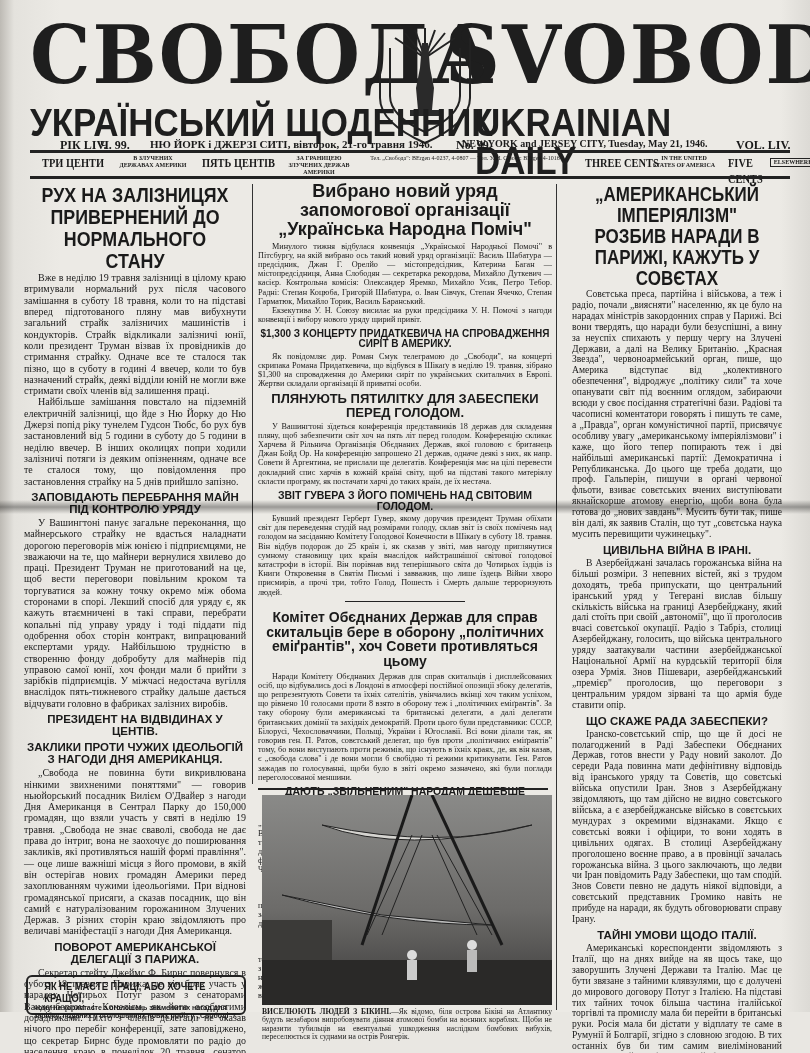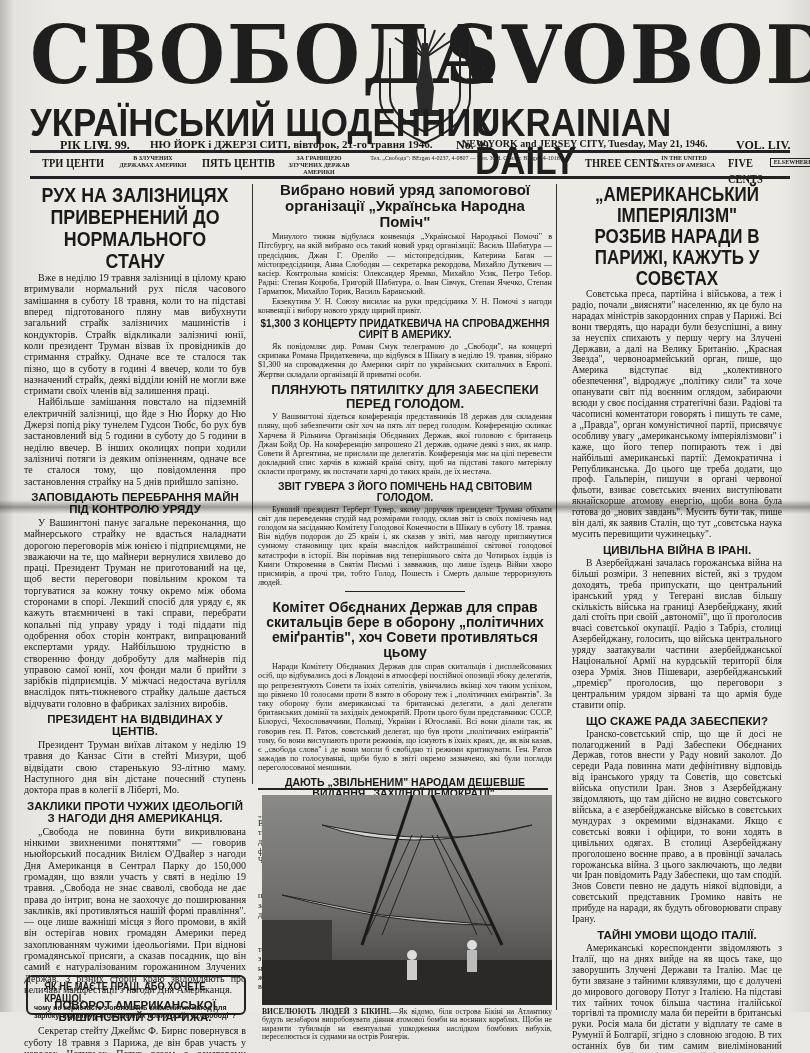--- a/index.html
+++ b/index.html
@@ -66,36 +66,35 @@
  </div>
  <div class="rule" style="top:176px;height:3px"></div>
 
  <div class="col" style="left:24px;top:184px;width:222px;font-size:10px;line-height:11.3px">
   <div class="hd hd-xl">РУХ НА ЗАЛІЗНИЦЯХ ПРИВЕРНЕНИЙ ДО НОРМАЛЬНОГО СТАНУ</div>
   <p>Вже в неділю 19 травня залізниці в цілому краю втримували нормальний рух після часового замішання в суботу 18 травня, коли то на підставі вперед підготованого пляну мав вибухнути загальний страйк залізничих машиністів і кондукторів. Страйк відкликали залізничі юнії, коли президент Труман візвав їх провідників до стримання страйку. Одначе все те сталося так пізно, що в суботу в годині 4 ввечер, коли то був назначений страйк, деякі відділи юній не могли вже стримати своїх членів від залишення праці.</p>
   <p>Найбільше замішання повстало на підземній електричній залізниці, що йде з Ню Йорку до Ню Джерзі попід ріку тунелем Гудсон Тюбс, бо рух був застановлений від 5 години в суботу до 5 години в неділю ввечер. В інших околицях попри ходили залізничі потяги із деяким опізненням, одначе все те сталося тому, що повідомлення про застановлення страйку на 5 днів прийшло запізно.</p>
   <div class="hd hd-m">ЗАПОВІДАЮТЬ ПЕРЕБРАННЯ МАЙН ПІД КОНТРОЛЮ УРЯДУ</div>
   <p>У Вашингтоні панує загальне переконання, що майнерського страйку не вдасться наладнати дорогою переговорів між юнією і підприємцями, не зважаючи на те, що майнери вернулися хвилево до праці. Президент Труман не приготований на це, щоб вести переговори повільним кроком та торгуватися за кожну точку окремо між обома сторонами в спорі. Лекший спосіб для уряду є, як кажуть втаємничені в такі справи, перебрати копальні під управу уряду і тоді піддати під одобрення обох сторін контракт, випрацюваний експертами уряду. Найбільшою трудністю в створенню фонду добробуту для майнерів під управою самої юнії, хоч фонди мали б прийти з зарібків підприємців. У міжчасі недостача вугілля внаслідок пять-тижневого страйку дальше дається відчувати головно в фабриках залізних виробів.</p>
   <div class="hd hd-m">ПРЕЗИДЕНТ НА ВІДВІДИНАХ У ЦЕНТІВ.</div>
-  <p>Президент Труман виїхав літаком у неділю 19 травня до Канзас Сіти в стейті Мизури, щоб відвідати свою старенькую 93-літню маму. Наступного дня він дістане почесний ступень доктора прав в колегії в Ліберті, Мо.</p>
   <div class="hd hd-m">ЗАКЛИКИ ПРОТИ ЧУЖИХ ІДЕОЛЬОГІЙ З НАГОДИ ДНЯ АМЕРИКАНЦЯ.</div>
   <p>„Свобода не повинна бути викривлювана нінкими звихненими поняттями" — говорив ньюйорський посадник Вилієм О'Двайер з нагоди Дня Американця в Сентрал Парку до 150,000 громадян, що взяли участь у святі в неділю 19 травня. „Свобода не знає сваволі, свобода не дає права до інтриг, вона не заохочує до поширювання закликів, які противляться нашій формі правління". — оце лише важніші місця з його промови, в якій він остерігав нових громадян Америки перед захоплюванням чужими ідеольогіями. При віднові громадянської присяги, а сказав посадник, що він самий є натуралізованим горожанином Злучених Держав. З різних сторін краю звідомляють про величаві маніфестації з нагоди Дня Американця.</p>
-  <div class="hd hd-m">ПОВОРОТ АМЕРИКАНСЬКОЇ ВИШИНСЬКИЙ З ПАРИЖА.</div>
+  <div class="hd hd-m">ПОВОРОТ АМЕРИКАНСЬКОЇ ДЕЛЕГАЦІЇ З ПАРИЖА.</div>
   <p>Секретар стейту Джеймс Ф. Бирнс повернувся в суботу 18 травня з Парижа, де він брав участь у нарадах Чотирьох Потуг разом з сенаторами Ванденбергом і Конелієм, як його особистими дорадниками. Ніхто з членів делегації не сказав нічого про перебіг конференції, зате заповіджено, що секретар Бирнс буде промовляти по радіо до населення краю в понеділок 20 травня, сенатор Ванденберг виголосить промову в сенаті у вівторок, а Конелі в середу. Секретар стейту Бирнс відбув двогодинну конференцію з президентом Труманом у суботу, складаючи звіт із нарад.</p>
 
  </div>
  <div class="ad">
   <div style="font-weight:bold;font-size:11px;margin-top:3px;transform:scaleX(.85)">ЯК НЕ МАЄТЕ ПРАЦІ, АБО ХОЧЕТЕ КРАЩОЇ,</div>
   <div style="font-weight:bold;font-size:7px;line-height:8px;padding:0 6px">чому не користаєте з оголошень знаменитих нагод для зарібку, поданих у оголошеннях нових робіт у „Свободі"?</div>
  </div>
 
  <div class="vrule" style="left:252px;top:184px;height:600px"></div>
 
  <div class="col" style="left:258px;top:182px;width:294px;font-size:8.2px;line-height:9.2px">
-  <div class="hd" style="font-size:15px;margin-bottom:3px">Вибрано новий уряд запомогової організації „Українська Народна Поміч"</div>
+  <div class="hd" style="font-size:18px;margin-bottom:3px">Вибрано новий уряд запомогової організації „Українська Народна Поміч"</div>
   <p>Минулого тижня відбулася конвенція „Української Народньої Помочі" в Пітсбургу, на якій вибрано ось такий новий уряд організації: Василь Шабатура — предсідник, Джан Г. Орелйо — містопредсідник, Катерина Баган — містопредсідниця, Анна Слободян — секретарка рекордова, Михайло Дуткевич — касієр. Контрольна комісія: Олександер Яремко, Михайло Усик, Петро Тебор. Радні: Степан Коцюба, Григорій Шабатура, о. Іван Сівчук, Степан Ячечко, Степан Гарматюк, Михайло Торик, Василь Баранський.</p>
   <p>Екзекутива У. Н. Союзу висилає на руки предсідника У. Н. Помочі з нагоди конвенції і вибору нового уряду щирий привіт.</p>
   <div class="hd hd-m" style="font-size:10px">$1,300 З КОНЦЕРТУ ПРИДАТКЕВИЧА НА СПРОВАДЖЕННЯ СИРІТ В АМЕРИКУ.</div>
   <p>Як повідомляє дир. Роман Смук телеграмою до „Свободи", на концерті скрипака Романа Придаткевича, що відбувся в Шікаґу в неділю 19. травня, зібрано $1,300 на спровадження до Америки сиріт по українських скитальчих в Европі. Жертви складали організації й приватні особи.</p>
   <div class="hd hd-m" style="font-size:13px">ПЛЯНУЮТЬ ПЯТИЛІТКУ ДЛЯ ЗАБЕСПЕКИ ПЕРЕД ГОЛОДОМ.</div>
   <p>У Вашингтоні зїдеться конференція представників 18 держав для складення пляну, щоб забезпечити світ хоч на пять літ перед голодом. Конференцію скликає Харчева й Рільнича Організація Обєднаних Держав, якої головою є британець Джан Бойд Ор. На конференцію запрошено 21 держав, одначе деякі з них, як напр. Совети й Аргентина, не прислали ще делегатів. Конференція має на цілі перевести докладний спис харчів в кожній країні світу, щоб на підставі такого матеріялу скласти програму, як постачати харчі до таких країн, де їх нестача.</p>
   <div class="hd hd-m" style="font-size:10.5px">ЗВІТ ГУВЕРА З ЙОГО ПОМІЧЕНЬ НАД СВІТОВИМ ГОЛОДОМ.</div>
   <p>Бувший президент Герберт Гувер, якому доручив президент Труман обїхати світ для переведення студій над розмірами голоду, склав звіт із своїх помічень над голодом на засіданню Комітету Голодової Конечности в Шікаґу в суботу 18. травня. Він відбув подорож до 25 країн і, як сказав у звіті, мав нагоду приглянутися сумному становищу цих країн внаслідок найстрашнішої світової голодової катастрофи в історії. Він порівнав вид теперішнього світа до Чотирьох їздців із Книги Откровення в Святім Письмі і завважив, що лише їздець Війни хворо присмирів, а прочі три, тобто Голод, Пошесть і Смерть дальше терроризують людей.</p>
   <div style="width:120px;height:1px;background:#222;margin:4px auto"></div>
   <div class="hd" style="font-size:14px;margin:8px 0 3px">Комітет Обєднаних Держав для справ скитальців бере в оборону „політичних еміґрантів", хоч Совети противляться цьому</div>

